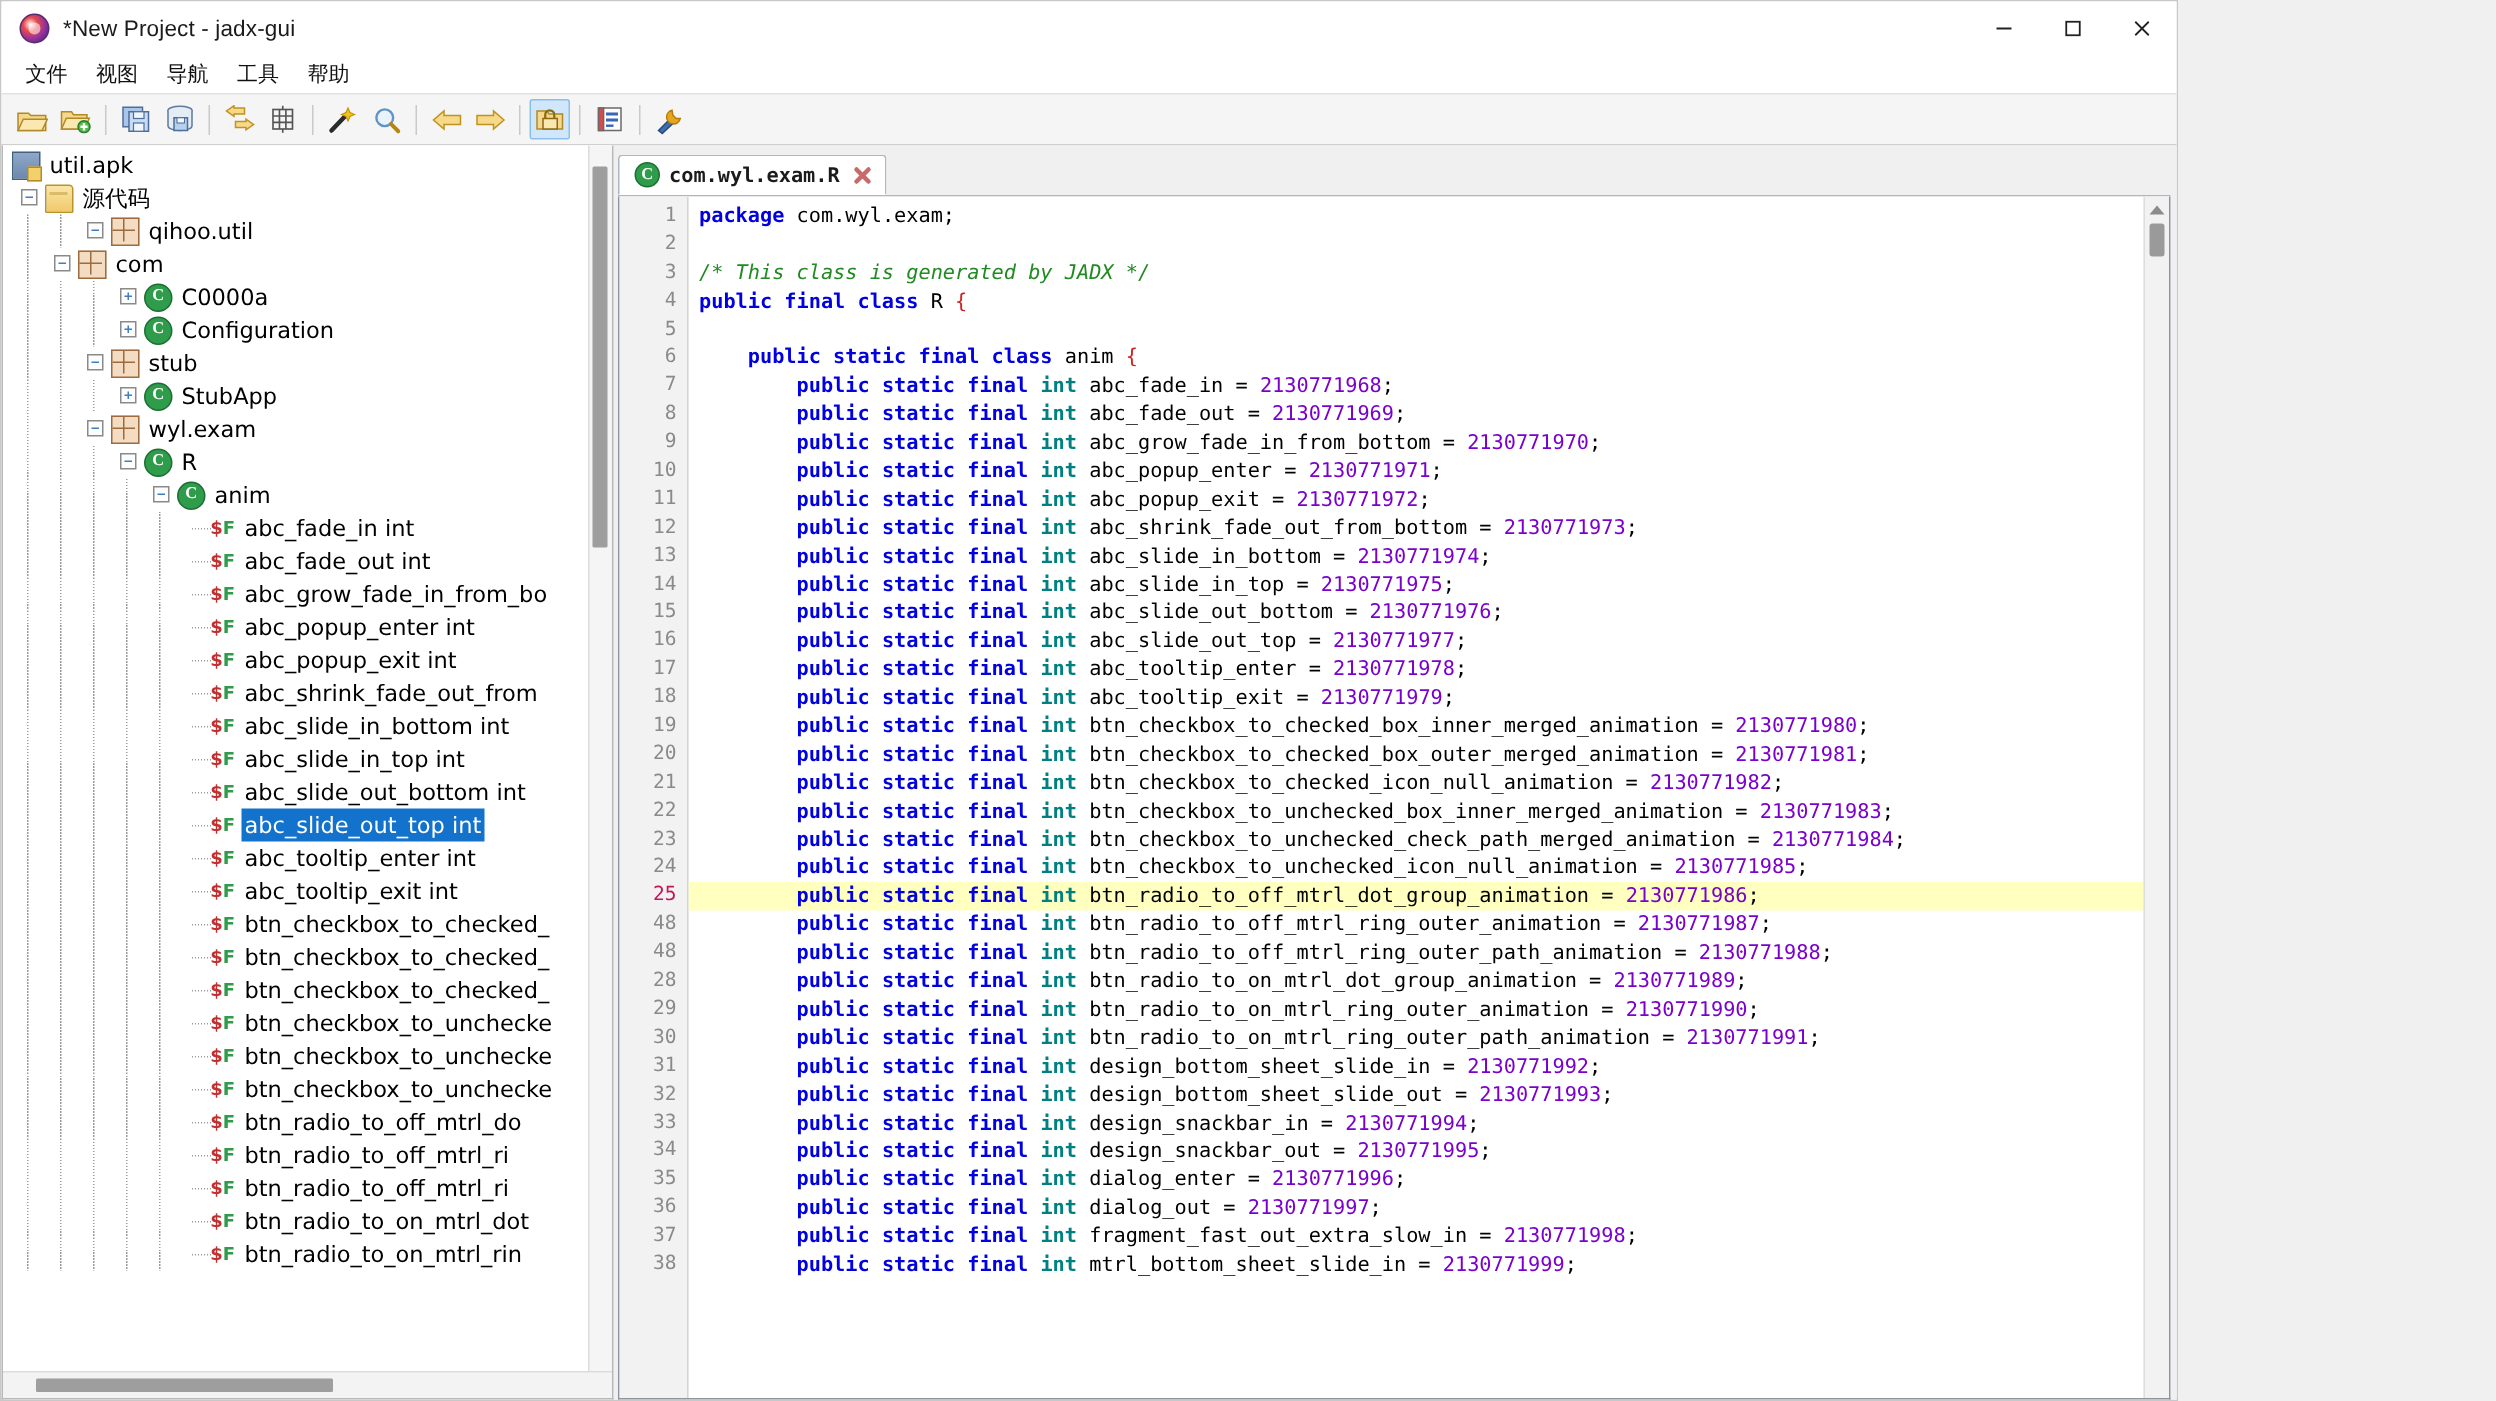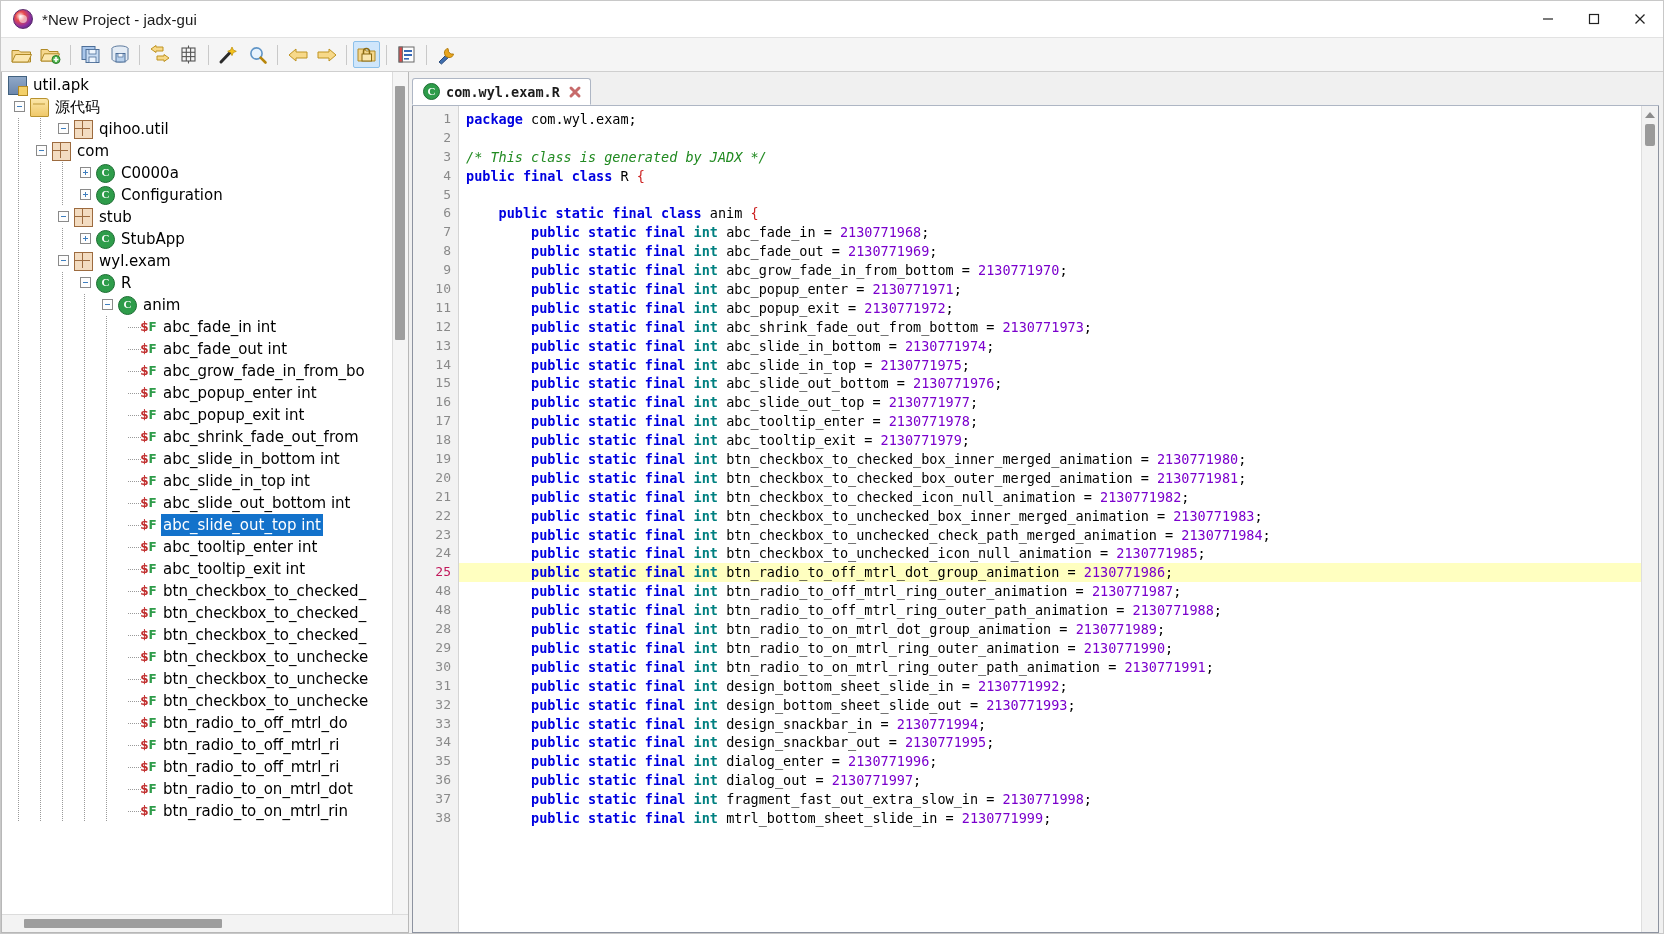--- a/index.html
+++ b/index.html
@@ -3,21 +3,21 @@
 <meta charset="utf-8">
 <style>
   html,body{margin:0;padding:0;}
   body{
     width:1664px;height:934px;overflow:hidden;
     background:#f0f0f0;
     font-family:"Liberation Sans","DejaVu Sans",sans-serif;
     -webkit-font-smoothing:none;
   }
   .window{
-    position:absolute;left:0;top:0;width:1664px;height:934px;
+    position:absolute;left:0;top:0;width:1452px;height:934px;
     background:#ffffff;
     border:1px solid #c8c8c8;
     box-sizing:border-box;
     display:flex;flex-direction:column;
   }
 
   
   .titlebar{
     height:36px;flex:0 0 36px;display:flex;align-items:center;
     background:#ffffff;position:relative;
@@ -245,20 +245,27 @@
       </div>
       <div class="wc">
         <svg width="16" height="16" viewBox="0 0 16 16">
             <line x1="3.5" y1="3.5" x2="12.5" y2="12.5" stroke="#222" stroke-width="1.2"></line>
             <line x1="12.5" y1="3.5" x2="3.5" y2="12.5" stroke="#222" stroke-width="1.2"></line>
           </svg>
       </div>
     </div>
   </div>
 
+  <div class="menubar">
+    <div class="menu-item">文件</div>
+    <div class="menu-item">视图</div>
+    <div class="menu-item">导航</div>
+    <div class="menu-item">工具</div>
+    <div class="menu-item">帮助</div>
+  </div>
 
   <div class="toolbar">
     <div class="tbtn">
       <svg width="21" height="18" viewBox="0 0 21 18">
           <path d="M1 4.5 L1 16 L19.5 16 L19.5 6 L9.5 6 L8 4.5 Z" fill="#f5d78e" stroke="#b08a26" stroke-width="1"></path>
           <path d="M1 16 L4.5 8.5 L20.5 8.5 L17 16 Z" fill="#fbe7b0" stroke="#b08a26" stroke-width="1"></path>
         </svg>
     </div>
     <div class="tbtn">
       <svg width="21" height="18" viewBox="0 0 21 18">

